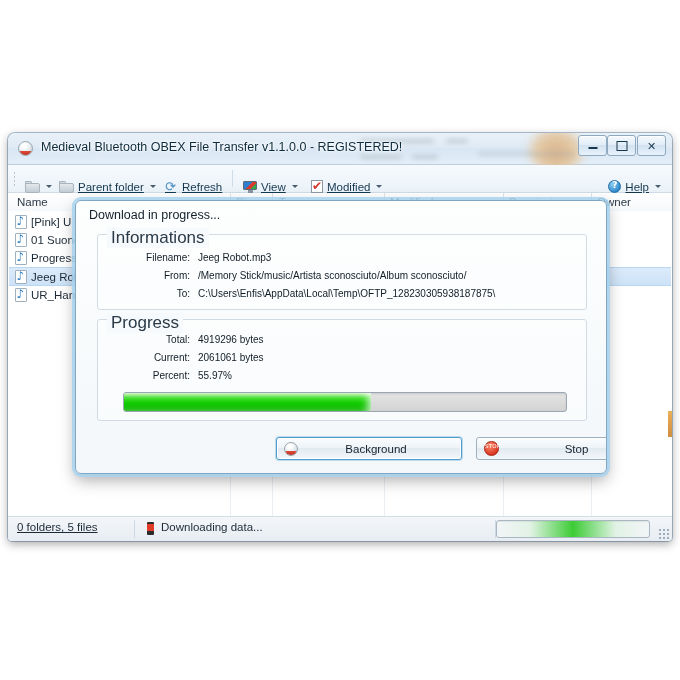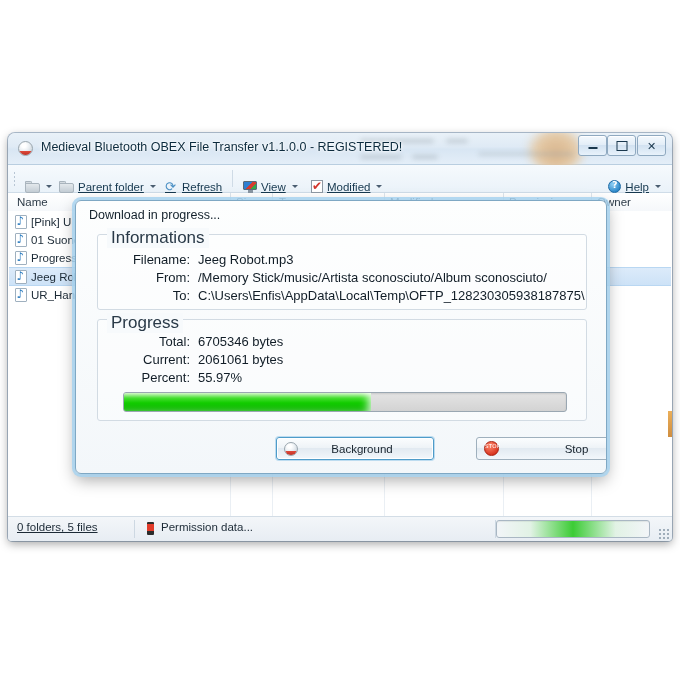--- a/index.html
+++ b/index.html
@@ -150,35 +150,35 @@
     background:linear-gradient(to bottom,#fdfefe 0%,#f3f7fa 100%);
     border:1px solid #7fa8c4;
     box-shadow:0 0 0 3px rgba(168,212,240,.85), 0 6px 16px rgba(0,0,0,.34);
     overflow:hidden;
   }
   #dlg-title{position:absolute;left:13px;top:7px;font-size:12.5px;color:#12202b;}
   .gbox{position:absolute;border:1px solid #d2dbe3;border-radius:3px;background:rgba(255,255,255,.45);}
   .glegend{position:absolute;top:-7px;left:9px;padding:0 4px;background:#f7fafc;font-size:17px;color:#2a3a48;}
   #box-info{left:21px;top:33px;width:488px;height:74px;}
   #box-prog{left:21px;top:118px;width:488px;height:100px;}
-  .fld{position:absolute;font-size:13px;color:#111d27;white-space:nowrap;}
+  .fld{position:absolute;font-size:10px;color:#111d27;white-space:nowrap;}
   .fld-lab{text-align:right;}
   
   #pbar{position:absolute;left:25px;top:72px;width:442px;height:18px;
     border:1px solid #9aa7b2;border-radius:3px;background:linear-gradient(to bottom,#e4e4e4,#d3d3d3);overflow:hidden;
     box-shadow:inset 0 1px 2px rgba(0,0,0,.12);}
   #pfill{position:absolute;left:0;top:0;bottom:0;
     background:linear-gradient(to bottom,#c8f5bb 0%,#43de2e 28%,#12cc00 55%,#0cb400 100%);
     box-shadow:inset -6px 0 9px -3px rgba(255,255,255,.85);}
   .dbtn{position:absolute;top:236px;height:23px;border-radius:3px;
     border:1px solid #9fb0bd;
     background:linear-gradient(to bottom,#fbfdfe 0%,#eef3f7 47%,#e2eaf1 50%,#f2f7fb 100%);
     display:flex;align-items:center;box-sizing:border-box;padding:0 7px;}
   .dbtn .lbl{flex:1;text-align:center;font-size:11.5px;color:#16222c;}
-  #btn-bg{left:200px;width:158px;border:1px solid #4f9cc9;
+  #btn-bg{left:200px;width:186px;border:1px solid #4f9cc9;
     box-shadow:0 0 0 1px #bddcf0, inset 0 0 0 1px #fff;align-items:center;}
   #btn-stop{left:400px;width:186px;}
   .ic-stop{width:15px;height:15px;border-radius:50%;flex:none;position:relative;
     background:radial-gradient(circle at 38% 28%,#ff8a6e,#d6301c 78%);border:1px solid #a9200f;box-sizing:border-box;}
   .ic-stop i{position:absolute;left:0;right:0;top:1px;text-align:center;font-style:normal;
     font-size:5.5px;color:#fff;font-family:"DejaVu Sans",sans-serif;letter-spacing:.2px;}
 </style>
 </head>
 <body>
 
@@ -319,21 +319,21 @@
       <span>UR_Han</span>
     </div>
 
     <div id="fleck"></div>
   </div>
 
   <div id="statusbar">
     <div id="sb-count">0 folders, 5 files</div>
     <div class="sb-sep" id="sb-sep1"></div>
     <div id="sb-icon"></div>
-    <div id="sb-status">Permission data...</div>
+    <div id="sb-status">Downloading data...</div>
     <div class="sb-sep" id="sb-sep2"></div>
     <div id="sb-prog">
         <div class="marq"></div>
       </div>
     <div id="grip"></div>
   </div>
 </div>
 
 <div id="dialog">
   <div id="dlg-title">Download in progress...</div>
@@ -344,21 +344,21 @@
     <div class="fld" style="left:100px;top:17px">Jeeg Robot.mp3</div>
     <div class="fld fld-lab" style="left:10px;top:35px;width:82px">From:</div>
     <div class="fld" style="left:100px;top:35px">/Memory Stick/music/Artista sconosciuto/Album sconosciuto/</div>
     <div class="fld fld-lab" style="left:10px;top:53px;width:82px">To:</div>
     <div class="fld" style="left:100px;top:53px">C:\Users\Enfis\AppData\Local\Temp\OFTP_128230305938187875\</div>
   </div>
 
   <div class="gbox" id="box-prog">
     <div class="glegend">Progress</div>
     <div class="fld fld-lab" style="left:10px;top:14px;width:82px">Total:</div>
-    <div class="fld" style="left:100px;top:14px">6705346 bytes</div>
+    <div class="fld" style="left:100px;top:14px">4919296 bytes</div>
     <div class="fld fld-lab" style="left:10px;top:32px;width:82px">Current:</div>
     <div class="fld" style="left:100px;top:32px">2061061 bytes</div>
     <div class="fld fld-lab" style="left:10px;top:50px;width:82px">Percent:</div>
     <div class="fld" style="left:100px;top:50px">55.97%</div>
 
     <div id="pbar">
       <div id="pfill" style="width: 55.97%;"></div>
     </div>
   </div>
 

